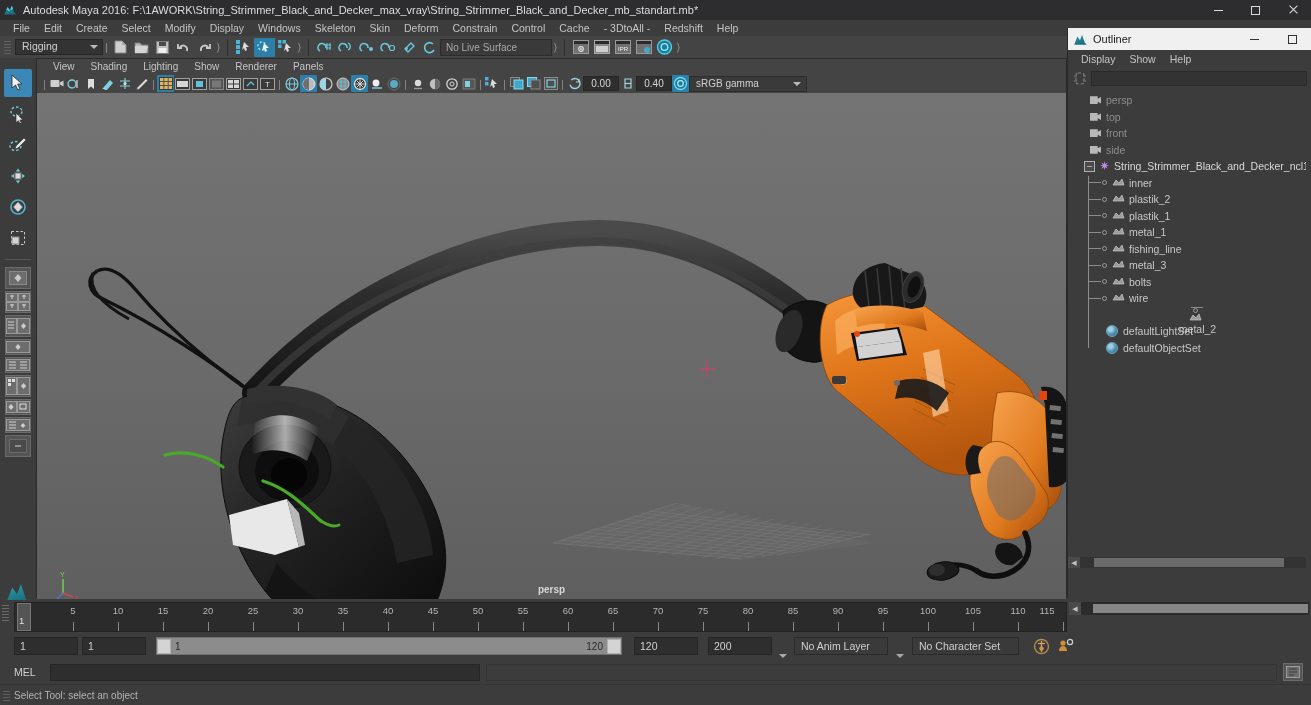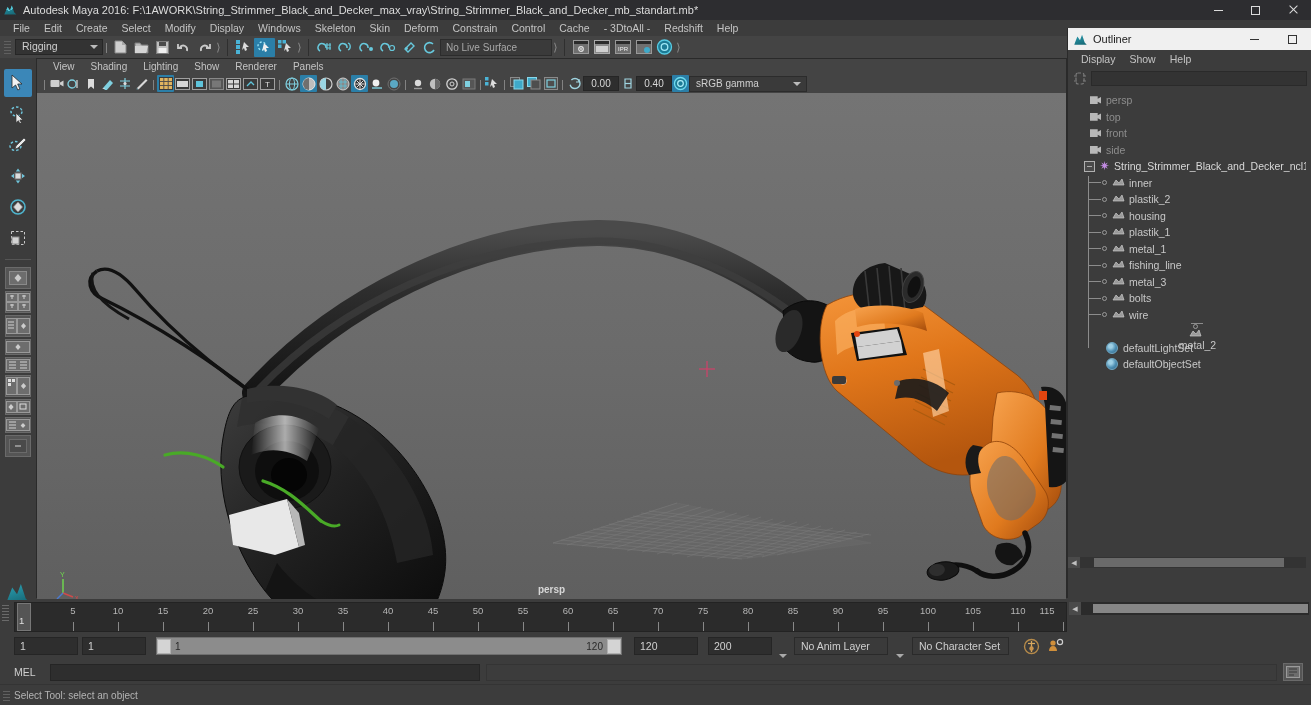--- a/index.html
+++ b/index.html
@@ -1095,30 +1095,20 @@
       </div>
       <div class="ol-row" style="padding-left:21px;">
         <div class="tree-line-h"></div>
         <div class="tree-node"></div>
         <div class="mesh-icon">
           <svg width="13" height="10" viewBox="0 0 13 10">
               <path d="M1 7l3-5 3 3 3-4 2 6z" fill="#9a9a9a" stroke="#c8c8c8" stroke-width="0.7"></path>
             </svg>
         </div>
         <span>plastik_2</span>
-      </div>
-      <div class="ol-row" style="padding-left:21px;">
-        <div class="tree-line-h"></div>
-        <div class="tree-node"></div>
-        <div class="mesh-icon">
-          <svg width="13" height="10" viewBox="0 0 13 10">
-              <path d="M1 7l3-5 3 3 3-4 2 6z" fill="#9a9a9a" stroke="#c8c8c8" stroke-width="0.7"></path>
-            </svg>
-        </div>
-        <span>housing</span>
       </div>
       <div class="ol-row" style="padding-left:21px;">
         <div class="tree-line-h"></div>
         <div class="tree-node"></div>
         <div class="mesh-icon">
           <svg width="13" height="10" viewBox="0 0 13 10">
               <path d="M1 7l3-5 3 3 3-4 2 6z" fill="#9a9a9a" stroke="#c8c8c8" stroke-width="0.7"></path>
             </svg>
         </div>
         <span>plastik_1</span>
@@ -1279,21 +1269,21 @@
     <div class="rfield" style="margin-left:6px;">200</div>
     <div style="width:14px;position:relative;">
       <span style="position:absolute;left:3px;top:8px;width:0;height:0;border-left:4px solid transparent;border-right:4px solid transparent;border-top:4px solid #aaa;"></span>
     </div>
     <div class="combo" style="width:94px;">
       <span>No Anim Layer</span>
     </div>
     <div style="width:16px;position:relative;">
       <span style="position:absolute;left:4px;top:8px;width:0;height:0;border-left:4px solid transparent;border-right:4px solid transparent;border-top:4px solid #aaa;"></span>
     </div>
-    <div class="combo" style="width:97px;">
+    <div class="combo" style="width:107px;">
       <span>No Character Set</span>
     </div>
     <div class="pbico" style="margin-left:8px;">
       <svg width="17" height="17" viewBox="0 0 17 17">
           <circle cx="8.5" cy="8.5" r="7" fill="none" stroke="#b58a4a" stroke-width="1.4"></circle>
           <path d="M8.5 3v11" stroke="#d8a85e" stroke-width="1.3"></path>
           <path d="M5 5.5h7" stroke="#d8a85e" stroke-width="1.2"></path>
           <circle cx="8.5" cy="10.5" r="2.2" fill="#c8944e"></circle>
         </svg>
     </div>

